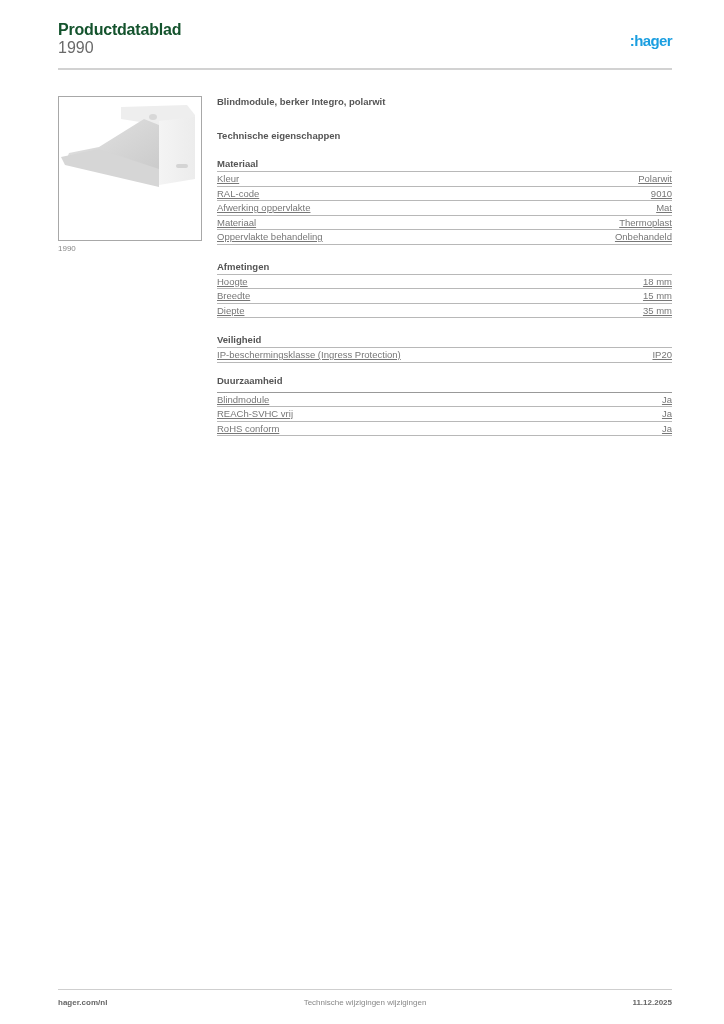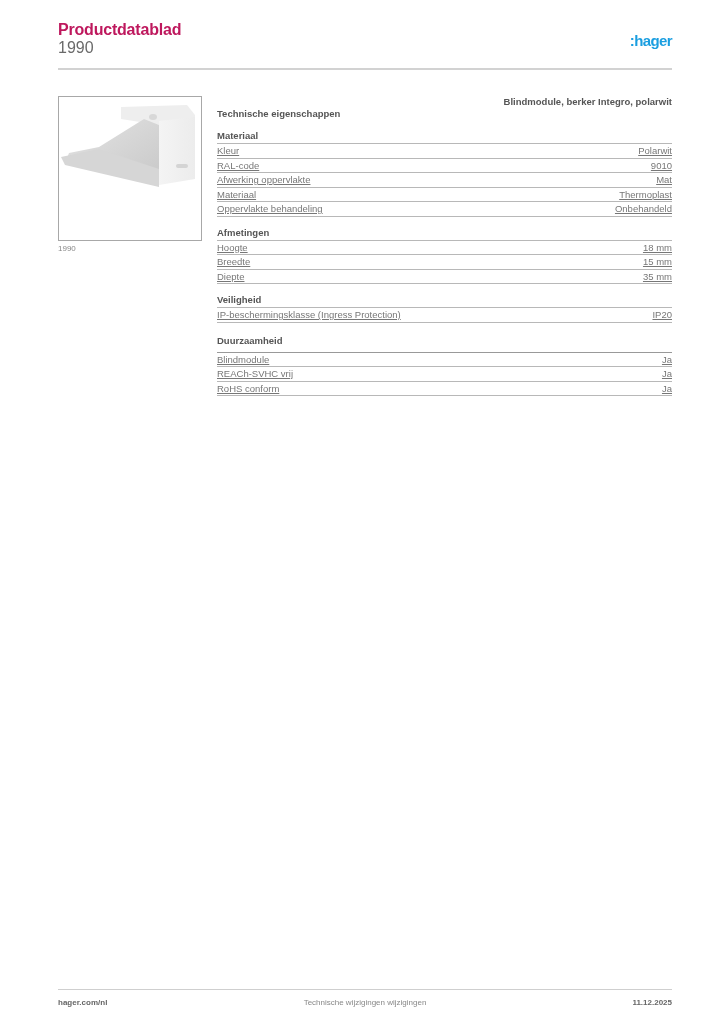--- a/index.html
+++ b/index.html
@@ -17,21 +17,21 @@
     }
     .header {
       position: absolute;
       left: 58px;
       top: 20px;
       width: 614px;
     }
     .doc-title {
       font-size: 16px;
       font-weight: bold;
-      color: #be185d;
+      color: #14532d;
       line-height: 19px;
       letter-spacing: -0.2px;
     }
     .doc-number {
       font-size: 16px;
       color: #6a6a6a;
       line-height: 18px;
     }
     .logo {
       position: absolute;
@@ -73,31 +73,31 @@
       left: 217px;
       top: 96px;
       width: 455px;
     }
     .product-name {
       font-size: 9.5px;
       font-weight: bold;
       color: #555;
       height: 12px;
       line-height: 12px;
-      text-align: right;
     }
     .section-heading-main {
       font-size: 9.5px;
       font-weight: bold;
       color: #555;
+      margin-top: 22px;
       height: 12px;
       line-height: 12px;
     }
     .group {
-      margin-top: 10px;
+      margin-top: 16px;
     }
     .group-title {
       font-size: 9.5px;
       font-weight: bold;
       color: #555;
       height: 12px;
       line-height: 12px;
       border-bottom: 1px solid #b8b8b8;
       padding-bottom: 1px;
     }

